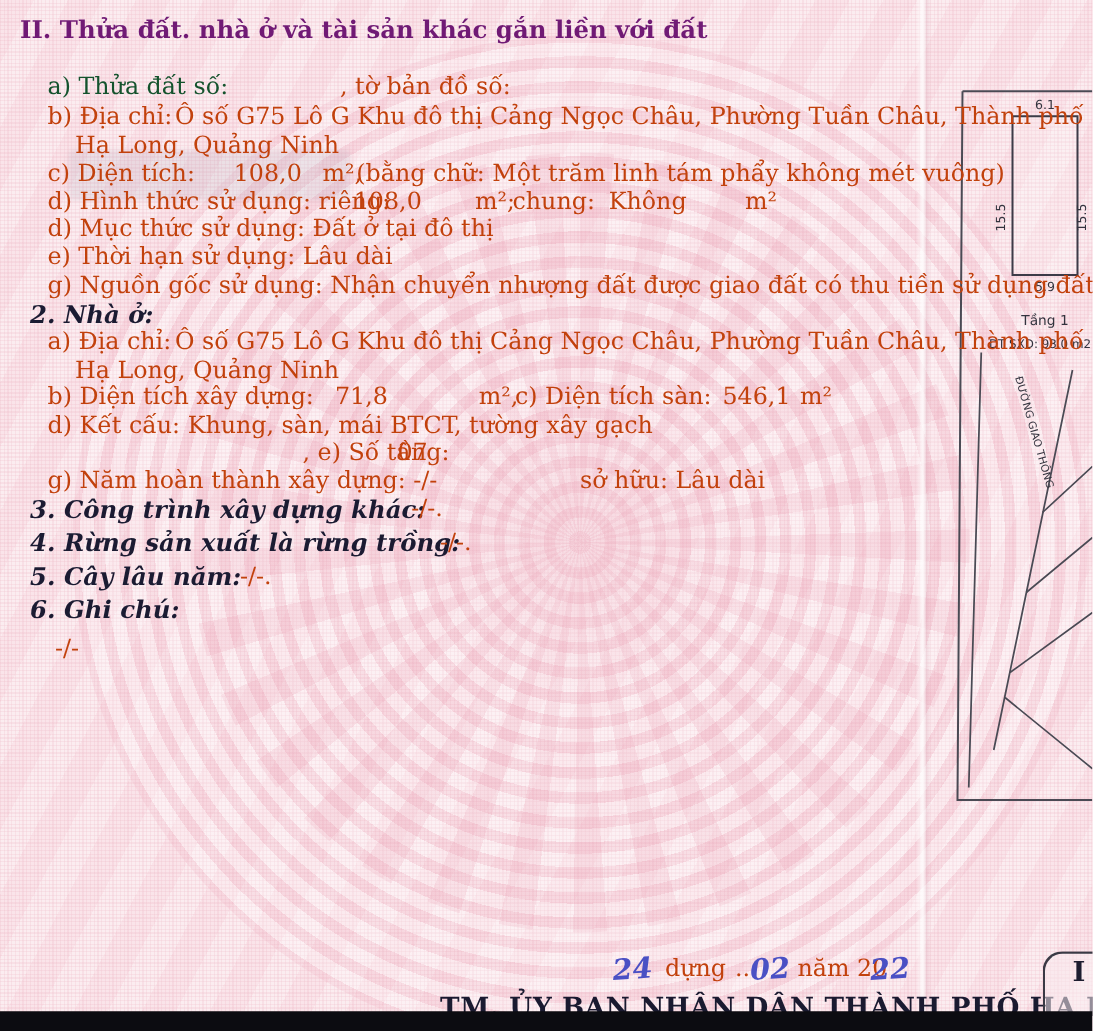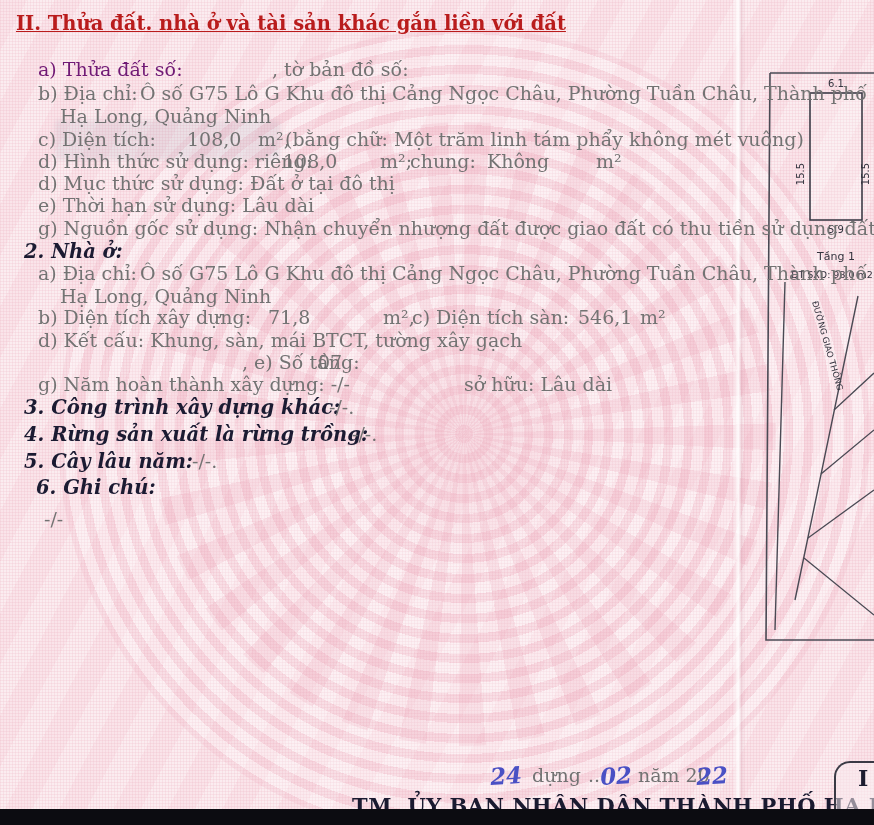--- a/index.html
+++ b/index.html
@@ -22,24 +22,24 @@
   .wm-core{position:absolute;left:330px;top:300px;width:270px;height:270px;border-radius:50%;
     z-index:0;pointer-events:none;opacity:.5;
     background:radial-gradient(circle, rgba(240,188,202,.85), rgba(255,255,255,0) 70%);}
   .fold{position:absolute;left:733px;top:0;width:12px;height:825px;z-index:1;pointer-events:none;
     background:linear-gradient(90deg, rgba(255,255,255,0), rgba(255,255,255,.85) 45%, rgba(205,150,167,.22) 70%, rgba(255,255,255,0));}
   .smudge{position:absolute;left:55px;top:120px;width:225px;height:40px;z-index:1;
     background:rgba(158,158,176,.16);filter:blur(2px);border-radius:4px;}
   
   .line{position:absolute;left:0;width:874px;height:26px;z-index:10;}
   .line span{position:absolute;white-space:nowrap;}
-  .t{font-size:19px;color:#737373;}
-  .title{font-size:19.5px;font-weight:bold;color:#b91c1c;text-decoration:underline;}
+  .t{font-size:19px;color:#c2410c;}
+  .title{font-size:19.5px;font-weight:bold;color:#701a75;}
   .bi{font-size:19.5px;font-weight:bold;font-style:italic;color:#1b1b32;}
-  .faded{color:#701a75;}
+  .faded{color:#14532d;}
   .hw{font-family:"DejaVu Serif",serif;font-style:italic;font-weight:bold;
       color:#4a50c4;font-size:23px;transform:rotate(-4deg);}
   .committee{font-size:21px;font-weight:bold;color:#1a1a30;letter-spacing:.5px;}
   
   .plan{position:absolute;left:760px;top:70px;z-index:5;}
   .plan text{font-family:"DejaVu Sans","Liberation Sans",sans-serif;fill:#33333e;}
   
   .corner-box{position:absolute;left:834px;top:761px;width:46px;height:64px;z-index:40;
     border:2.5px solid #3a3a45;border-right:none;border-bottom:none;
     border-radius:16px 0 0 0;background:rgba(250,236,241,.55);}
@@ -132,21 +132,21 @@
 </div>
 <div class="line" style="top:423px">
   <span class="bi" style="left:24px">4. Rừng sản xuất là rừng trồng:</span>
   <span class="t" style="left:352px">-/-.</span>
 </div>
 <div class="line" style="top:450px">
   <span class="bi" style="left:24px">5. Cây lâu năm:</span>
   <span class="t" style="left:192px">-/-.</span>
 </div>
 <div class="line" style="top:476px">
-  <span class="bi" style="left:36px">6. Ghi chú:</span>
+  <span class="bi" style="left:24px">6. Ghi chú:</span>
 </div>
 <div class="line" style="top:508px">
   <span class="t" style="left:44px">-/-</span>
 </div>
 
 <svg class="plan" width="114" height="575" viewBox="0 0 114 575">
   <path d="M10,3 L114,3 M10,3 L6,570 L114,570" fill="none" stroke="#4a4a54" stroke-width="1.6"></path>
   <rect x="50" y="23" width="52" height="127" fill="rgba(255,255,255,0.18)" stroke="#3c3c48" stroke-width="1.6"></rect>
   <text x="76" y="17" font-size="10" text-anchor="middle">6.1</text>
   <text transform="translate(44,104) rotate(-90)" font-size="10" text-anchor="middle">15.5</text>

